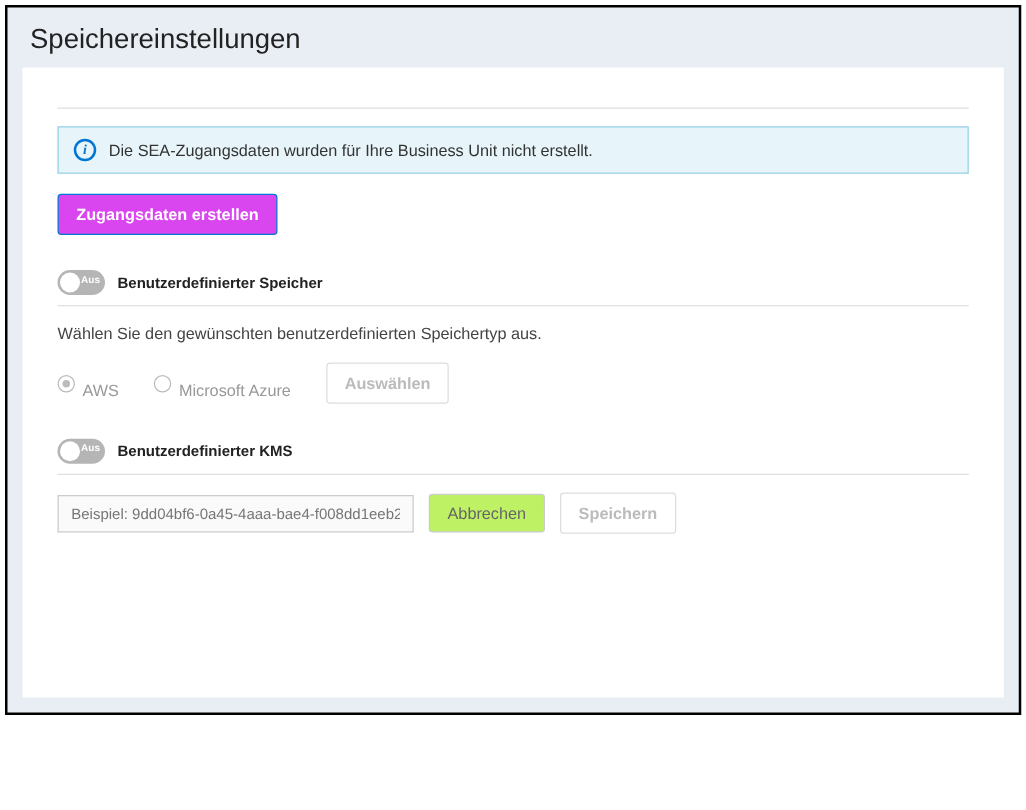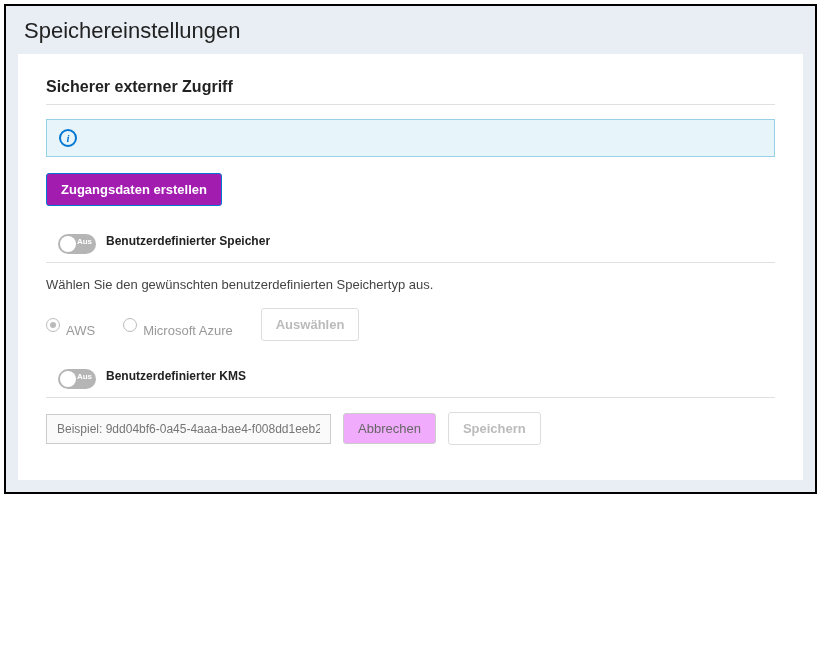--- a/index.html
+++ b/index.html
@@ -4,21 +4,21 @@
   <style>
     * { box-sizing: border-box; margin: 0; padding: 0; }
     body {
       font-family: -apple-system, BlinkMacSystemFont, "Segoe UI", Arial, sans-serif;
       background: #fff;
       padding: 4px;
     }
     .outer-frame {
       border: 2px solid #000;
       width: 813px;
-      height: 490px;
+      height: 568px;
       background: #e8eef4;
       overflow: hidden;
     }
     .page-title {
       font-size: 22px;
       font-weight: 400;
       color: #222;
       padding: 12px 18px 10px;
     }
     .card {
@@ -76,42 +76,43 @@
     .btn {
       display: inline-block;
       padding: 8px 14px;
       font-size: 13px;
       border-radius: 3px;
       cursor: pointer;
       border: 1px solid transparent;
       font-weight: 600;
     }
     .btn-primary {
-      background: #a21caf;
+      background: #d946ef;
       color: #fff;
       border-color: #0176d3;
     }
     .btn-secondary {
-      background: #f0abfc;
+      background: #bef264;
       color: #666;
       border: 1px solid #ccc;
       font-weight: 400;
       padding: 7px 14px;
     }
     .btn-disabled {
       background: #fff;
       color: #bbb;
       border: 1px solid #ddd;
       font-weight: 700;
       cursor: default;
     }
     .toggle-row {
       display: flex;
+      align-items: center;
       gap: 10px;
-      margin: 28px 0 6px 12px;
+      margin: 28px 0 6px 0;
     }
     .toggle {
       width: 38px;
       height: 20px;
       background: #b5b5b5;
       border-radius: 10px;
       position: relative;
       cursor: pointer;
     }
     .toggle-knob {
@@ -211,25 +212,25 @@
   </style>
 </head>
 <body>
 
 <div class="outer-frame">
   <h1 class="page-title">Speichereinstellungen</h1>
 
   <div class="card">
 
     <div class="section-block">
-      <div class="section-heading">Sicherer externer Zugriff</div>
       <hr class="divider">
 
       <div class="info-banner">
         <span class="info-icon">i</span>
+        <span class="info-text">Die SEA-Zugangsdaten wurden für Ihre Business Unit nicht erstellt.</span>
       </div>
 
       <button class="btn btn-primary">Zugangsdaten erstellen</button>
     </div>
 
     <div class="section-block">
       <div class="toggle-row">
         <div class="toggle">
           <div class="toggle-knob"></div>
           <span class="toggle-text">Aus</span>

